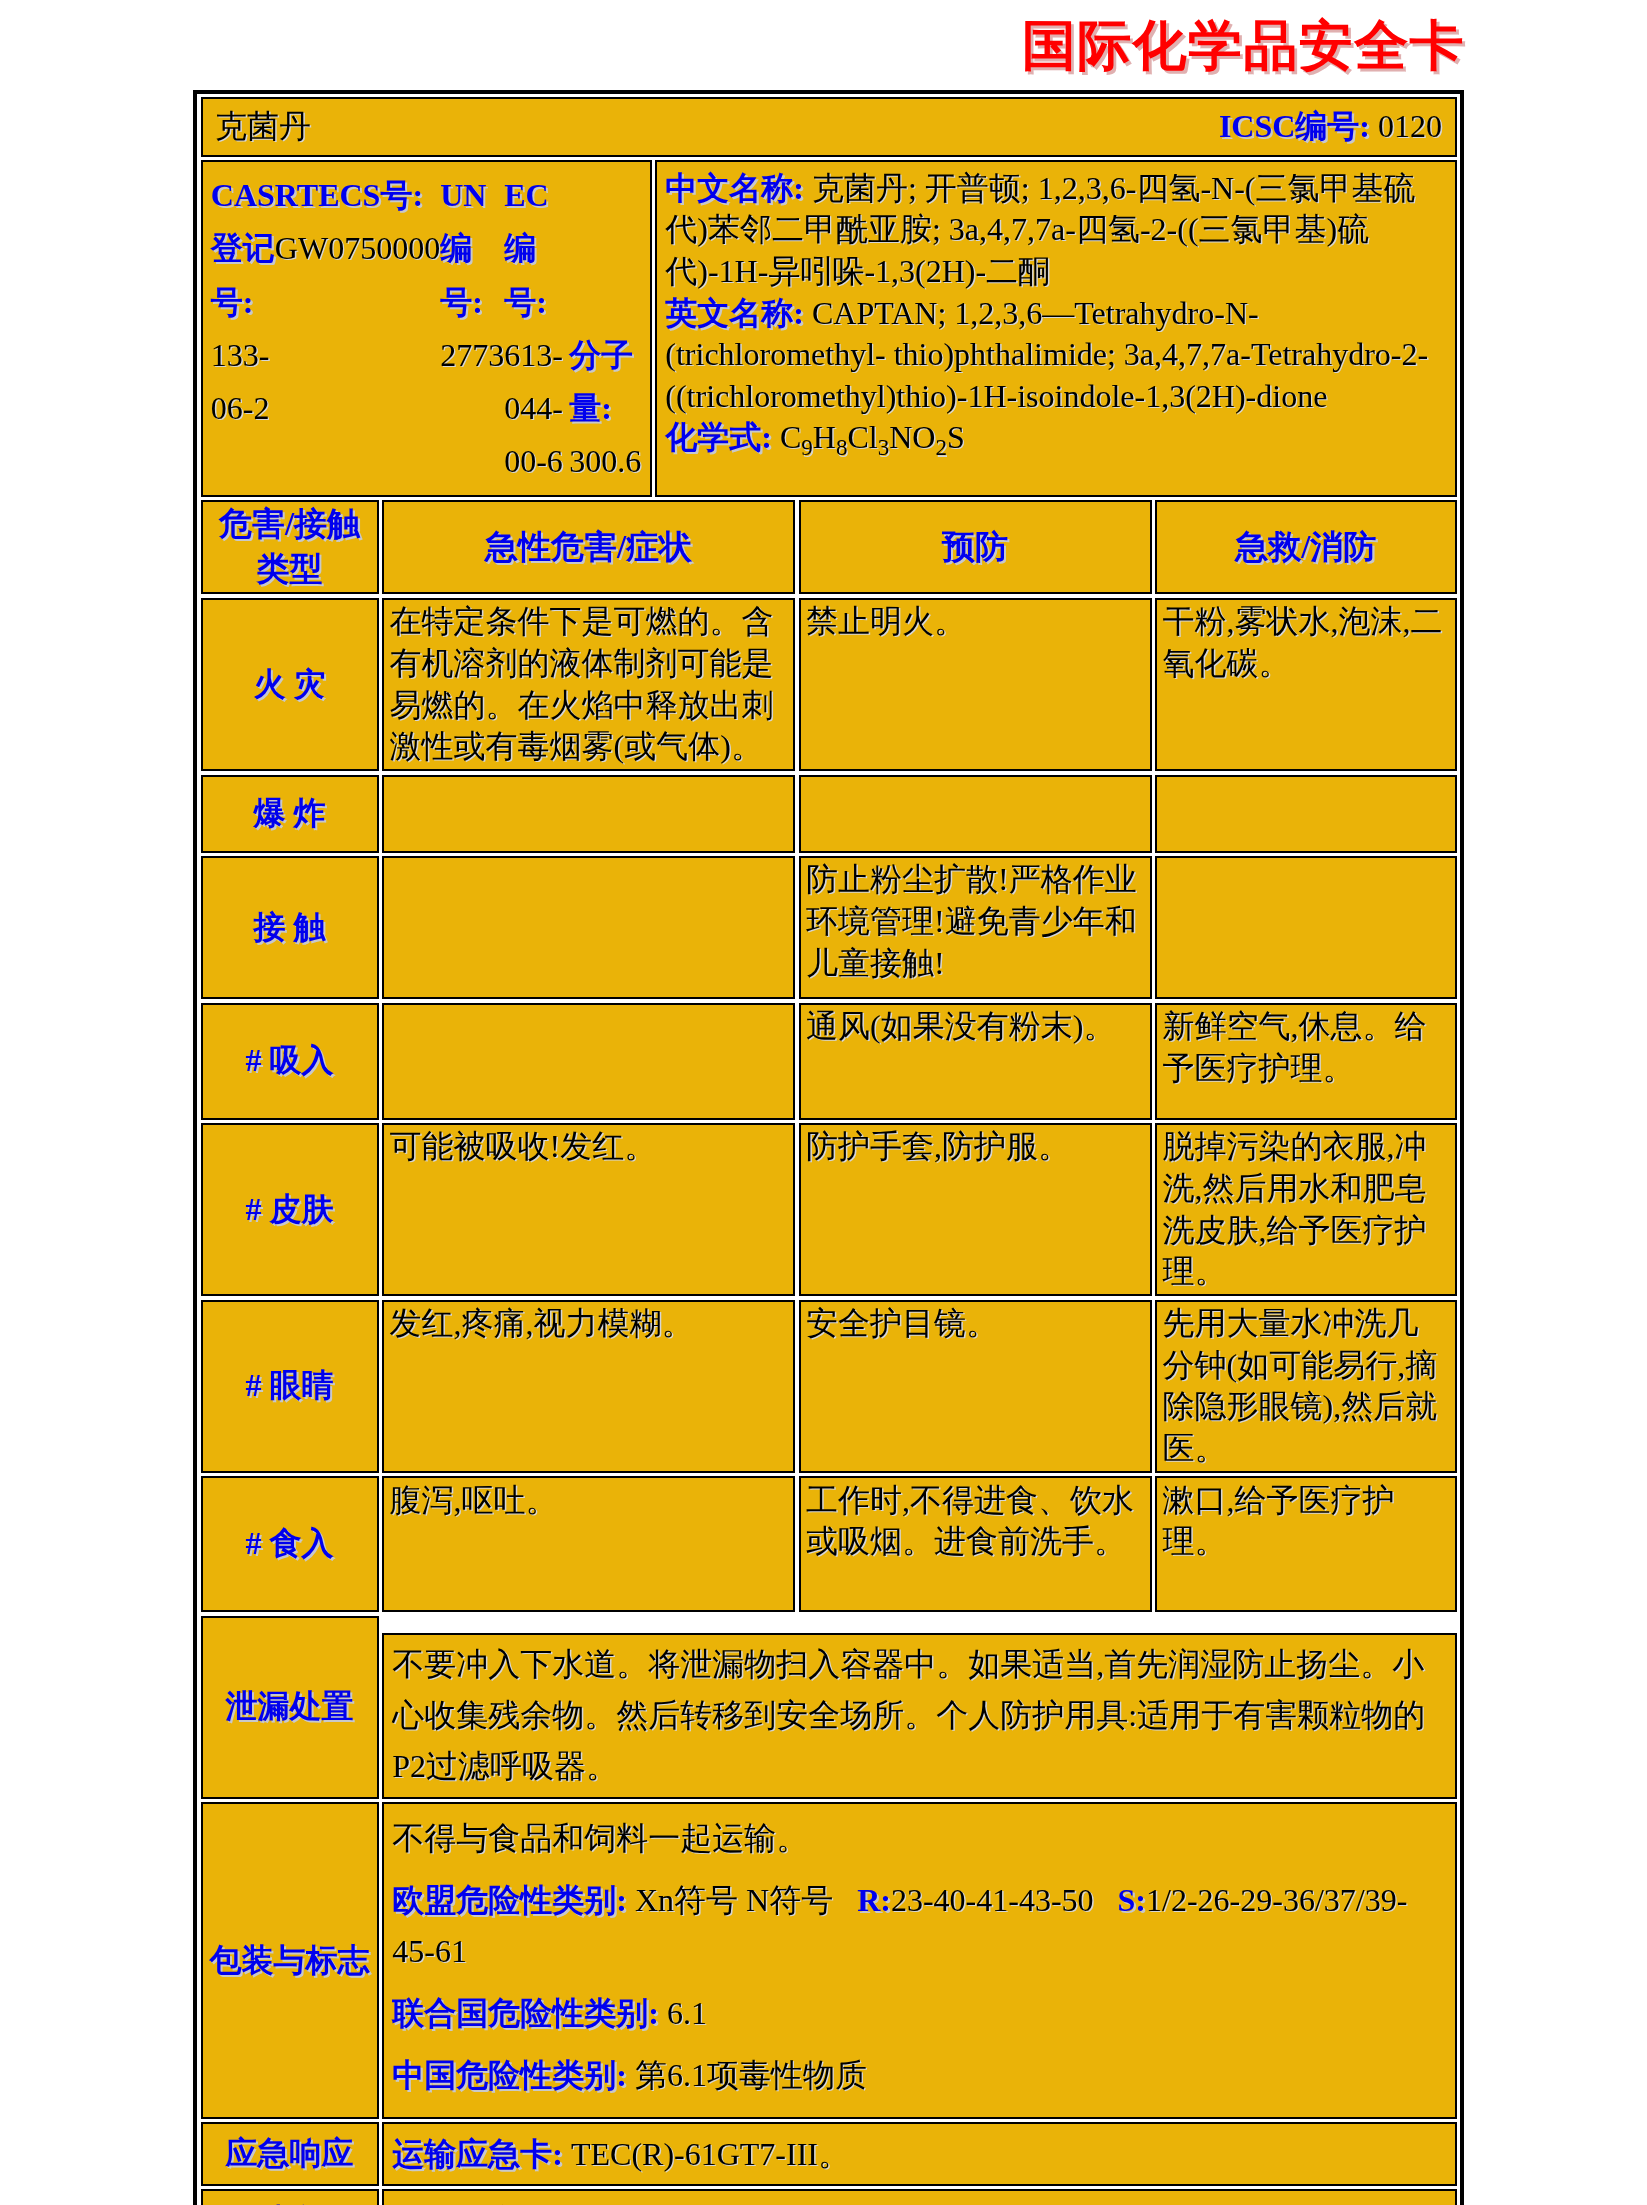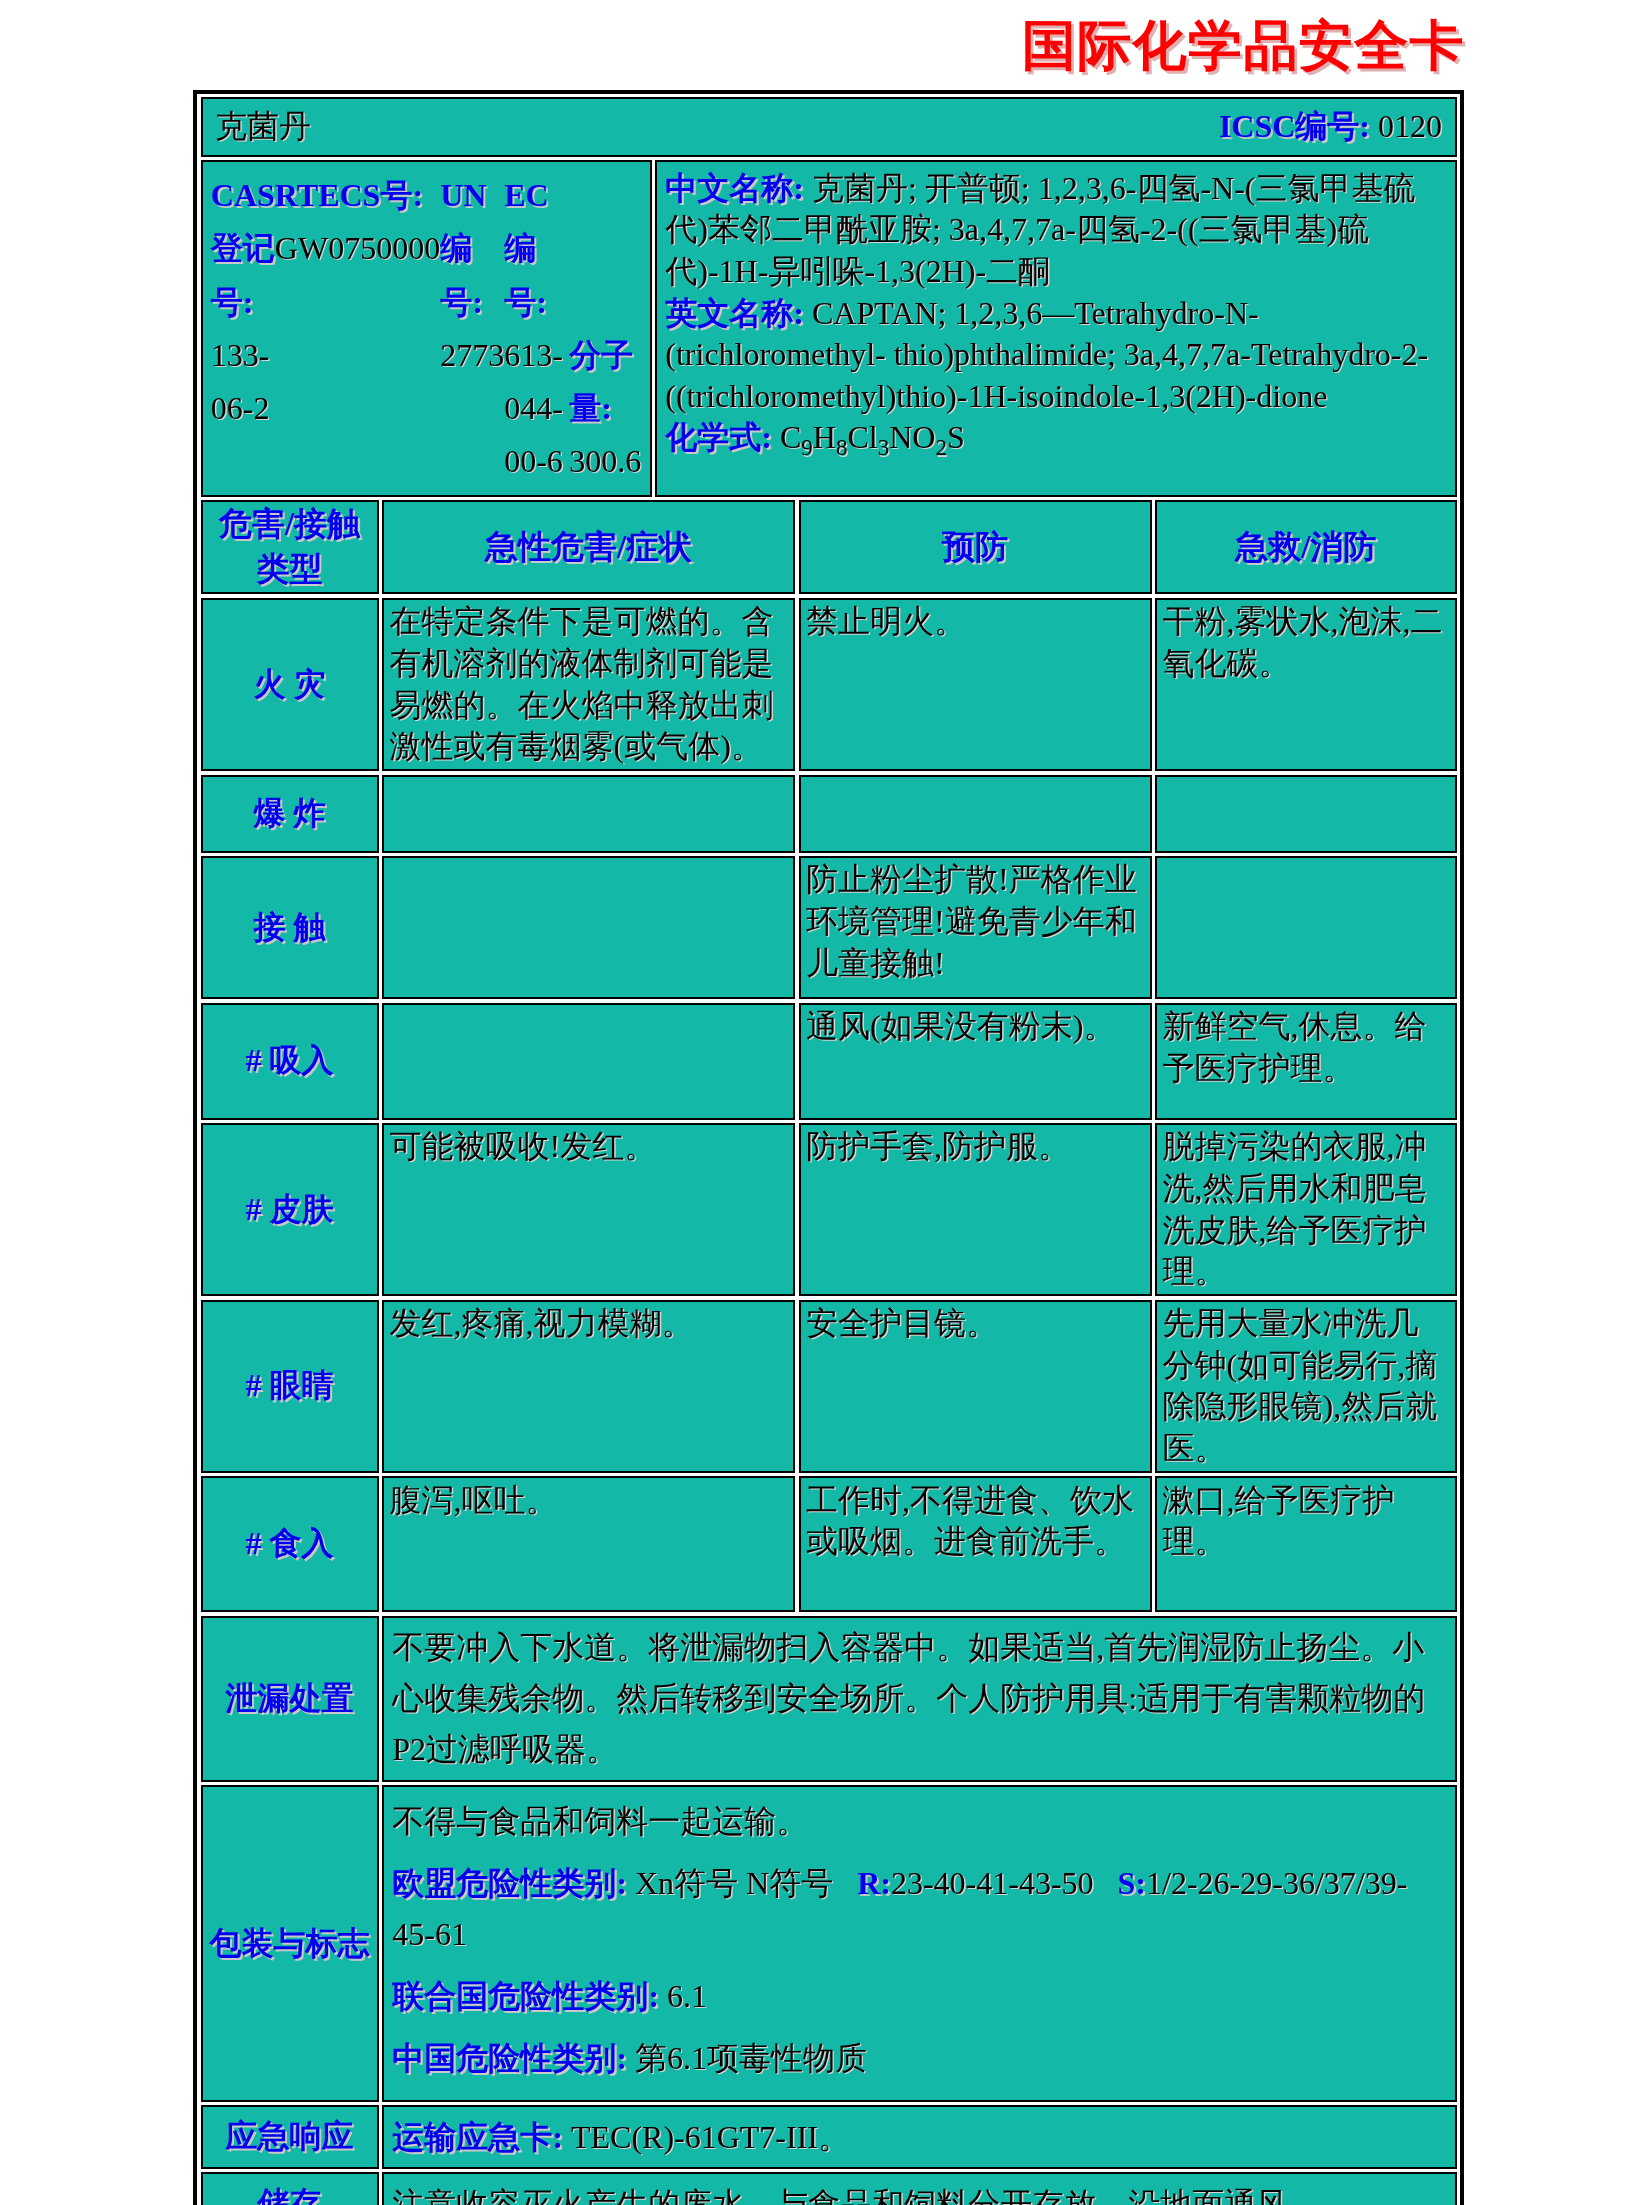--- a/index.html
+++ b/index.html
@@ -17,21 +17,21 @@
   }
   .card{
     margin-left:193px;width:1256px;
     border:4.2px solid #000;
     padding:3.5px;
     display:flex;flex-direction:column;gap:3.5px;
     background:#fff;
   }
   .row{display:flex;gap:3.5px;}
   .cell{
-    border:2.8px solid #000;background:#14b8a6;
+    border:2.8px solid #000;background:#eab308;
     box-sizing:border-box;
   }
   .txt{font-size:32px;line-height:1.3;text-shadow:1.4px 1.4px 0 #d6d6d6;}
   .blue{color:var(--blue,#0000ee);font-weight:bold;text-shadow:2.1px 2.1px 0 #c9c9c9;}
   
   .cell-head{
     flex:1;display:flex;justify-content:space-between;align-items:center;
     padding:7px 12.5px;min-height:50px;
   }
   
@@ -168,21 +168,21 @@
 
   <div class="row" style="min-height:136px;">
     <div class="cell c1 blue"># 食入</div>
     <div class="cell c2 hcell txt">腹泻,呕吐。</div>
     <div class="cell c3 hcell txt">工作时,不得进食、饮水或吸烟。进食前洗手。</div>
     <div class="cell c4 hcell txt">漱口,给予医疗护理。</div>
   </div>
 
   <div class="row">
     <div class="cell c1 blue">泄漏处置</div>
-    <div class="cell wide sect" style="text-shadow:1.4px 1.4px 0 #d6d6d6;">不要冲入下水道。将泄漏物扫入容器中。如果适当,首先润湿防止扬尘。小心收集残余物。然后转移到安全场所。个人防护用具:适用于有害颗粒物的P2过滤呼吸器。</div>
+    <div class="cell wide sect" style="text-shadow:1.4px 1.4px 0 #d6d6d6;margin-top:17px;">不要冲入下水道。将泄漏物扫入容器中。如果适当,首先润湿防止扬尘。小心收集残余物。然后转移到安全场所。个人防护用具:适用于有害颗粒物的P2过滤呼吸器。</div>
   </div>
 
   <div class="row">
     <div class="cell c1 blue">包装与标志</div>
     <div class="cell wide sect pack" style="text-shadow:1.4px 1.4px 0 #d6d6d6;">
       <p>不得与食品和饲料一起运输。</p>
       <p>
         <span class="blue">欧盟危险性类别:</span>
         <span>Xn符号 N符号</span><span class="gap-s"></span><span class="blue">R:</span><span>23-40-41-43-50</span><span class="gap-s"></span><span class="blue">S:</span><span>1/2-26-29-36/37/39-45-61</span>
       </p>

